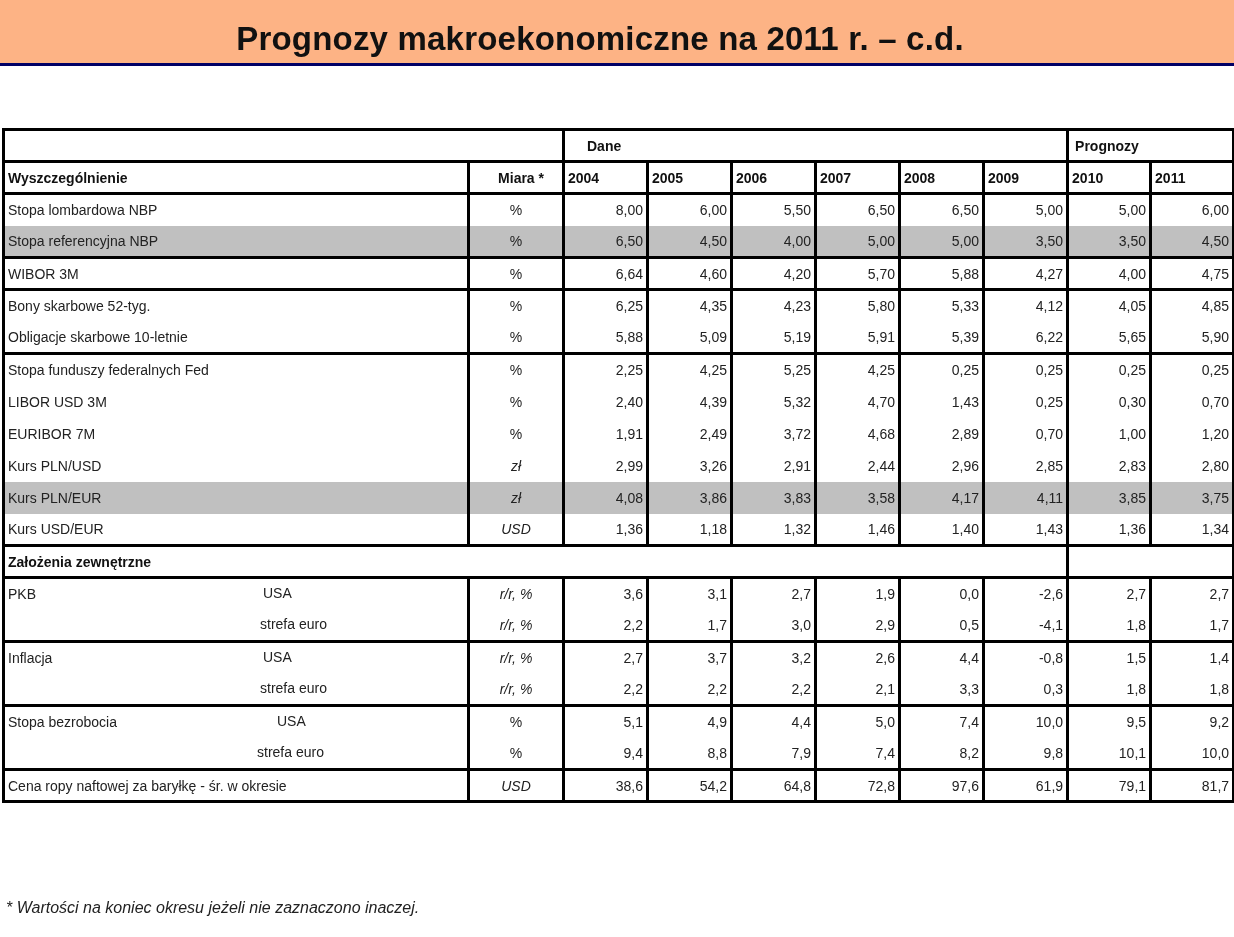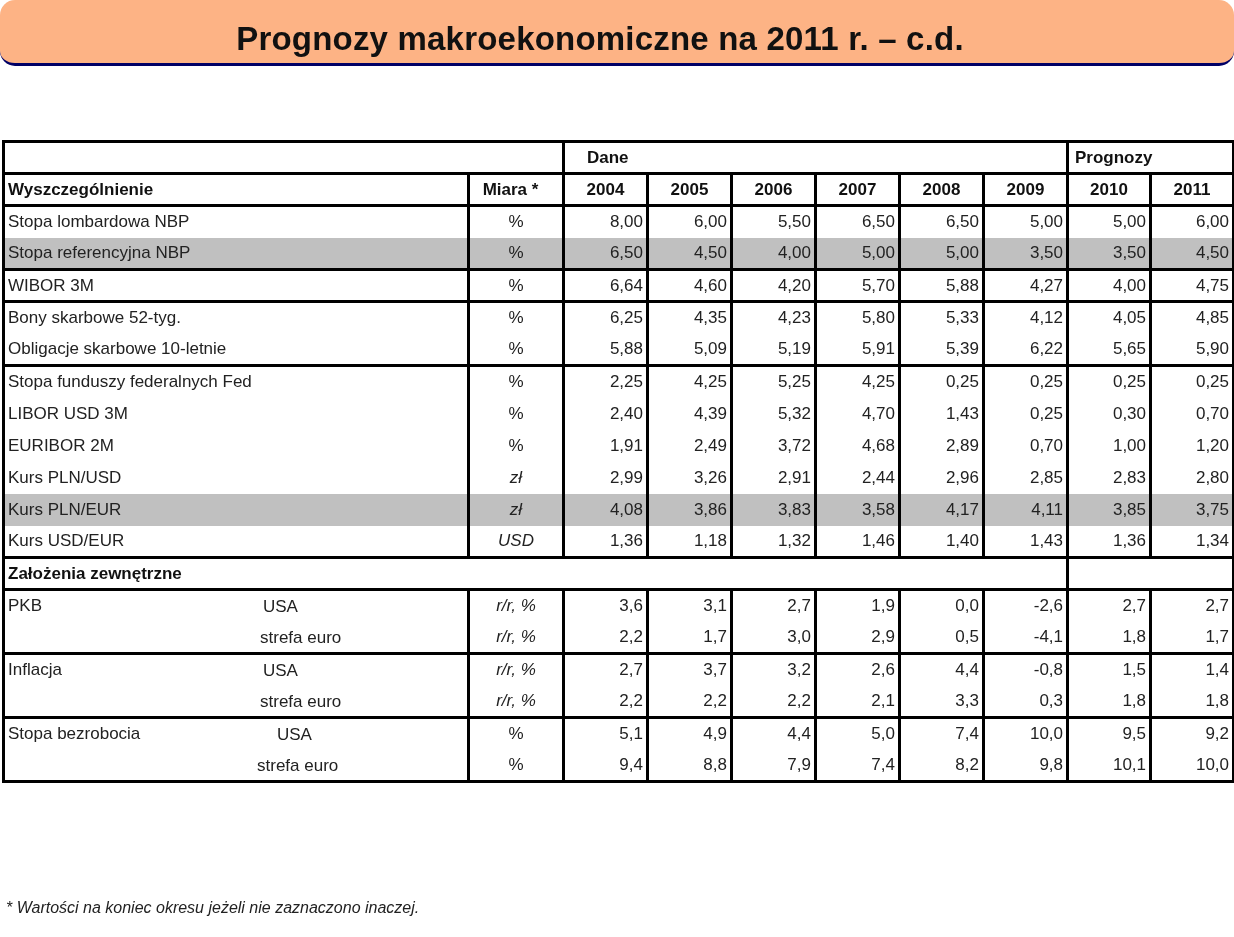--- a/index.html
+++ b/index.html
@@ -1,29 +1,29 @@
 <!DOCTYPE html>
 <html><head>
 <meta charset="utf-8">
 <style>
   html, body { margin:0; padding:0; background:#ffffff; }
   body { width:1234px; height:937px; position:relative; overflow:hidden; font-family:"Liberation Sans", sans-serif; }
-  .title-bar { position:absolute; left:0; top:0; width:1234px; height:66px; background:#fdb385; border-bottom:3px solid #000066; box-sizing:border-box;border-radius:15px; }
+  .title-bar { position:absolute; left:0; top:0; width:1234px; height:66px; background:#fdb385; border-bottom:3px solid #000066; box-sizing:border-box; }
   .title-bar h1 { margin:0; position:absolute; left:0; width:1200px; top:19px; text-align:center; font-size:33px; font-weight:bold; color:#111; letter-spacing:0.2px; line-height:40px; }
-  table.macro { position:absolute; left:2px; top:140px; width:1230px; border-collapse:collapse; table-layout:fixed; font-size:17px; color:#222; }
+  table.macro { position:absolute; left:2px; top:128px; width:1230px; border-collapse:collapse; table-layout:fixed; font-size:14px; color:#222; }
   table.macro td { height:32px; padding:0 3px; box-sizing:border-box; white-space:nowrap; border-left:1px solid transparent; }
   table.macro tr.hdr td { font-weight:bold; color:#111; }
   .thick-top td { border-top:3px solid #000 !important; }
   .lbl { text-align:left; }
   .unit { text-align:center; font-style:normal; }
   .unit.it { font-style:italic; }
   .num { text-align:right; }
   .vb { border-left:3px solid #000 !important; }
   tr.shade td { background:#c0c0c0; }
-  .yr { text-align:center; }
+  .yr { text-align:left; }
   .footnote { position:absolute; left:6px; top:899px; font-size:16px; font-style:italic; color:#222; }
   table.macro { border:3px solid #000; }
 </style>
 </head>
 <body>
 
 <div class="title-bar">
   <h1>Prognozy makroekonomiczne na 2011 r. – c.d.</h1>
 </div>
 
@@ -41,21 +41,21 @@
       <col style="width:83px">
   </colgroup>
   <tbody id="tbody">
     <tr class="hdr">
       <td colspan="2"></td>
       <td colspan="6" class="vb lbl" style="padding-left:22px">Dane</td>
       <td colspan="2" class="vb lbl" style="padding-left:6px">Prognozy</td>
     </tr>
     <tr class="hdr thick-top">
       <td class="lbl">Wyszczególnienie</td>
-      <td class="unit" style="padding-right: 18px; border-left: 3px solid rgb(0, 0, 0); padding-left: 7px;">Miara *</td>
+      <td class="unit" style="text-align: right; padding-right: 18px; border-left: 3px solid rgb(0, 0, 0); padding-left: 7px;">Miara *</td>
       <td class="vb yr">2004</td>
       <td class="vb yr">2005</td>
       <td class="vb yr">2006</td>
       <td class="vb yr">2007</td>
       <td class="vb yr">2008</td>
       <td class="vb yr">2009</td>
       <td class="vb yr">2010</td>
       <td class="vb yr">2011</td>
     </tr>
   <tr class="thick-top">
@@ -136,21 +136,21 @@
         <td class="num vb">2,40</td>
         <td class="num vb">4,39</td>
         <td class="num vb">5,32</td>
         <td class="num vb">4,70</td>
         <td class="num vb">1,43</td>
         <td class="num vb">0,25</td>
         <td class="num vb">0,30</td>
         <td class="num vb">0,70</td>
       </tr>
       <tr>
-        <td class="lbl">EURIBOR    2M</td>
+        <td class="lbl">EURIBOR    7M</td>
         <td class="unit" style="border-left: 3px solid rgb(0, 0, 0);">%</td>
         <td class="num vb">1,91</td>
         <td class="num vb">2,49</td>
         <td class="num vb">3,72</td>
         <td class="num vb">4,68</td>
         <td class="num vb">2,89</td>
         <td class="num vb">0,70</td>
         <td class="num vb">1,00</td>
         <td class="num vb">1,20</td>
       </tr>
@@ -259,16 +259,28 @@
         <td class="unit" style="border-left: 3px solid rgb(0, 0, 0);">%</td>
         <td class="num vb">9,4</td>
         <td class="num vb">8,8</td>
         <td class="num vb">7,9</td>
         <td class="num vb">7,4</td>
         <td class="num vb">8,2</td>
         <td class="num vb">9,8</td>
         <td class="num vb">10,1</td>
         <td class="num vb">10,0</td>
       </tr>
+      <tr class="thick-top">
+        <td class="lbl" style="position: relative;"><span>Cena ropy naftowej za baryłkę - śr. w okresie</span></td>
+        <td class="unit it" style="border-left: 3px solid rgb(0, 0, 0);">USD</td>
+        <td class="num vb">38,6</td>
+        <td class="num vb">54,2</td>
+        <td class="num vb">64,8</td>
+        <td class="num vb">72,8</td>
+        <td class="num vb">97,6</td>
+        <td class="num vb">61,9</td>
+        <td class="num vb">79,1</td>
+        <td class="num vb">81,7</td>
+      </tr>
     </tbody>
 </table>
 
 <div class="footnote">* Wartości na koniec okresu jeżeli nie zaznaczono inaczej.</div>
 
 </body></html>

